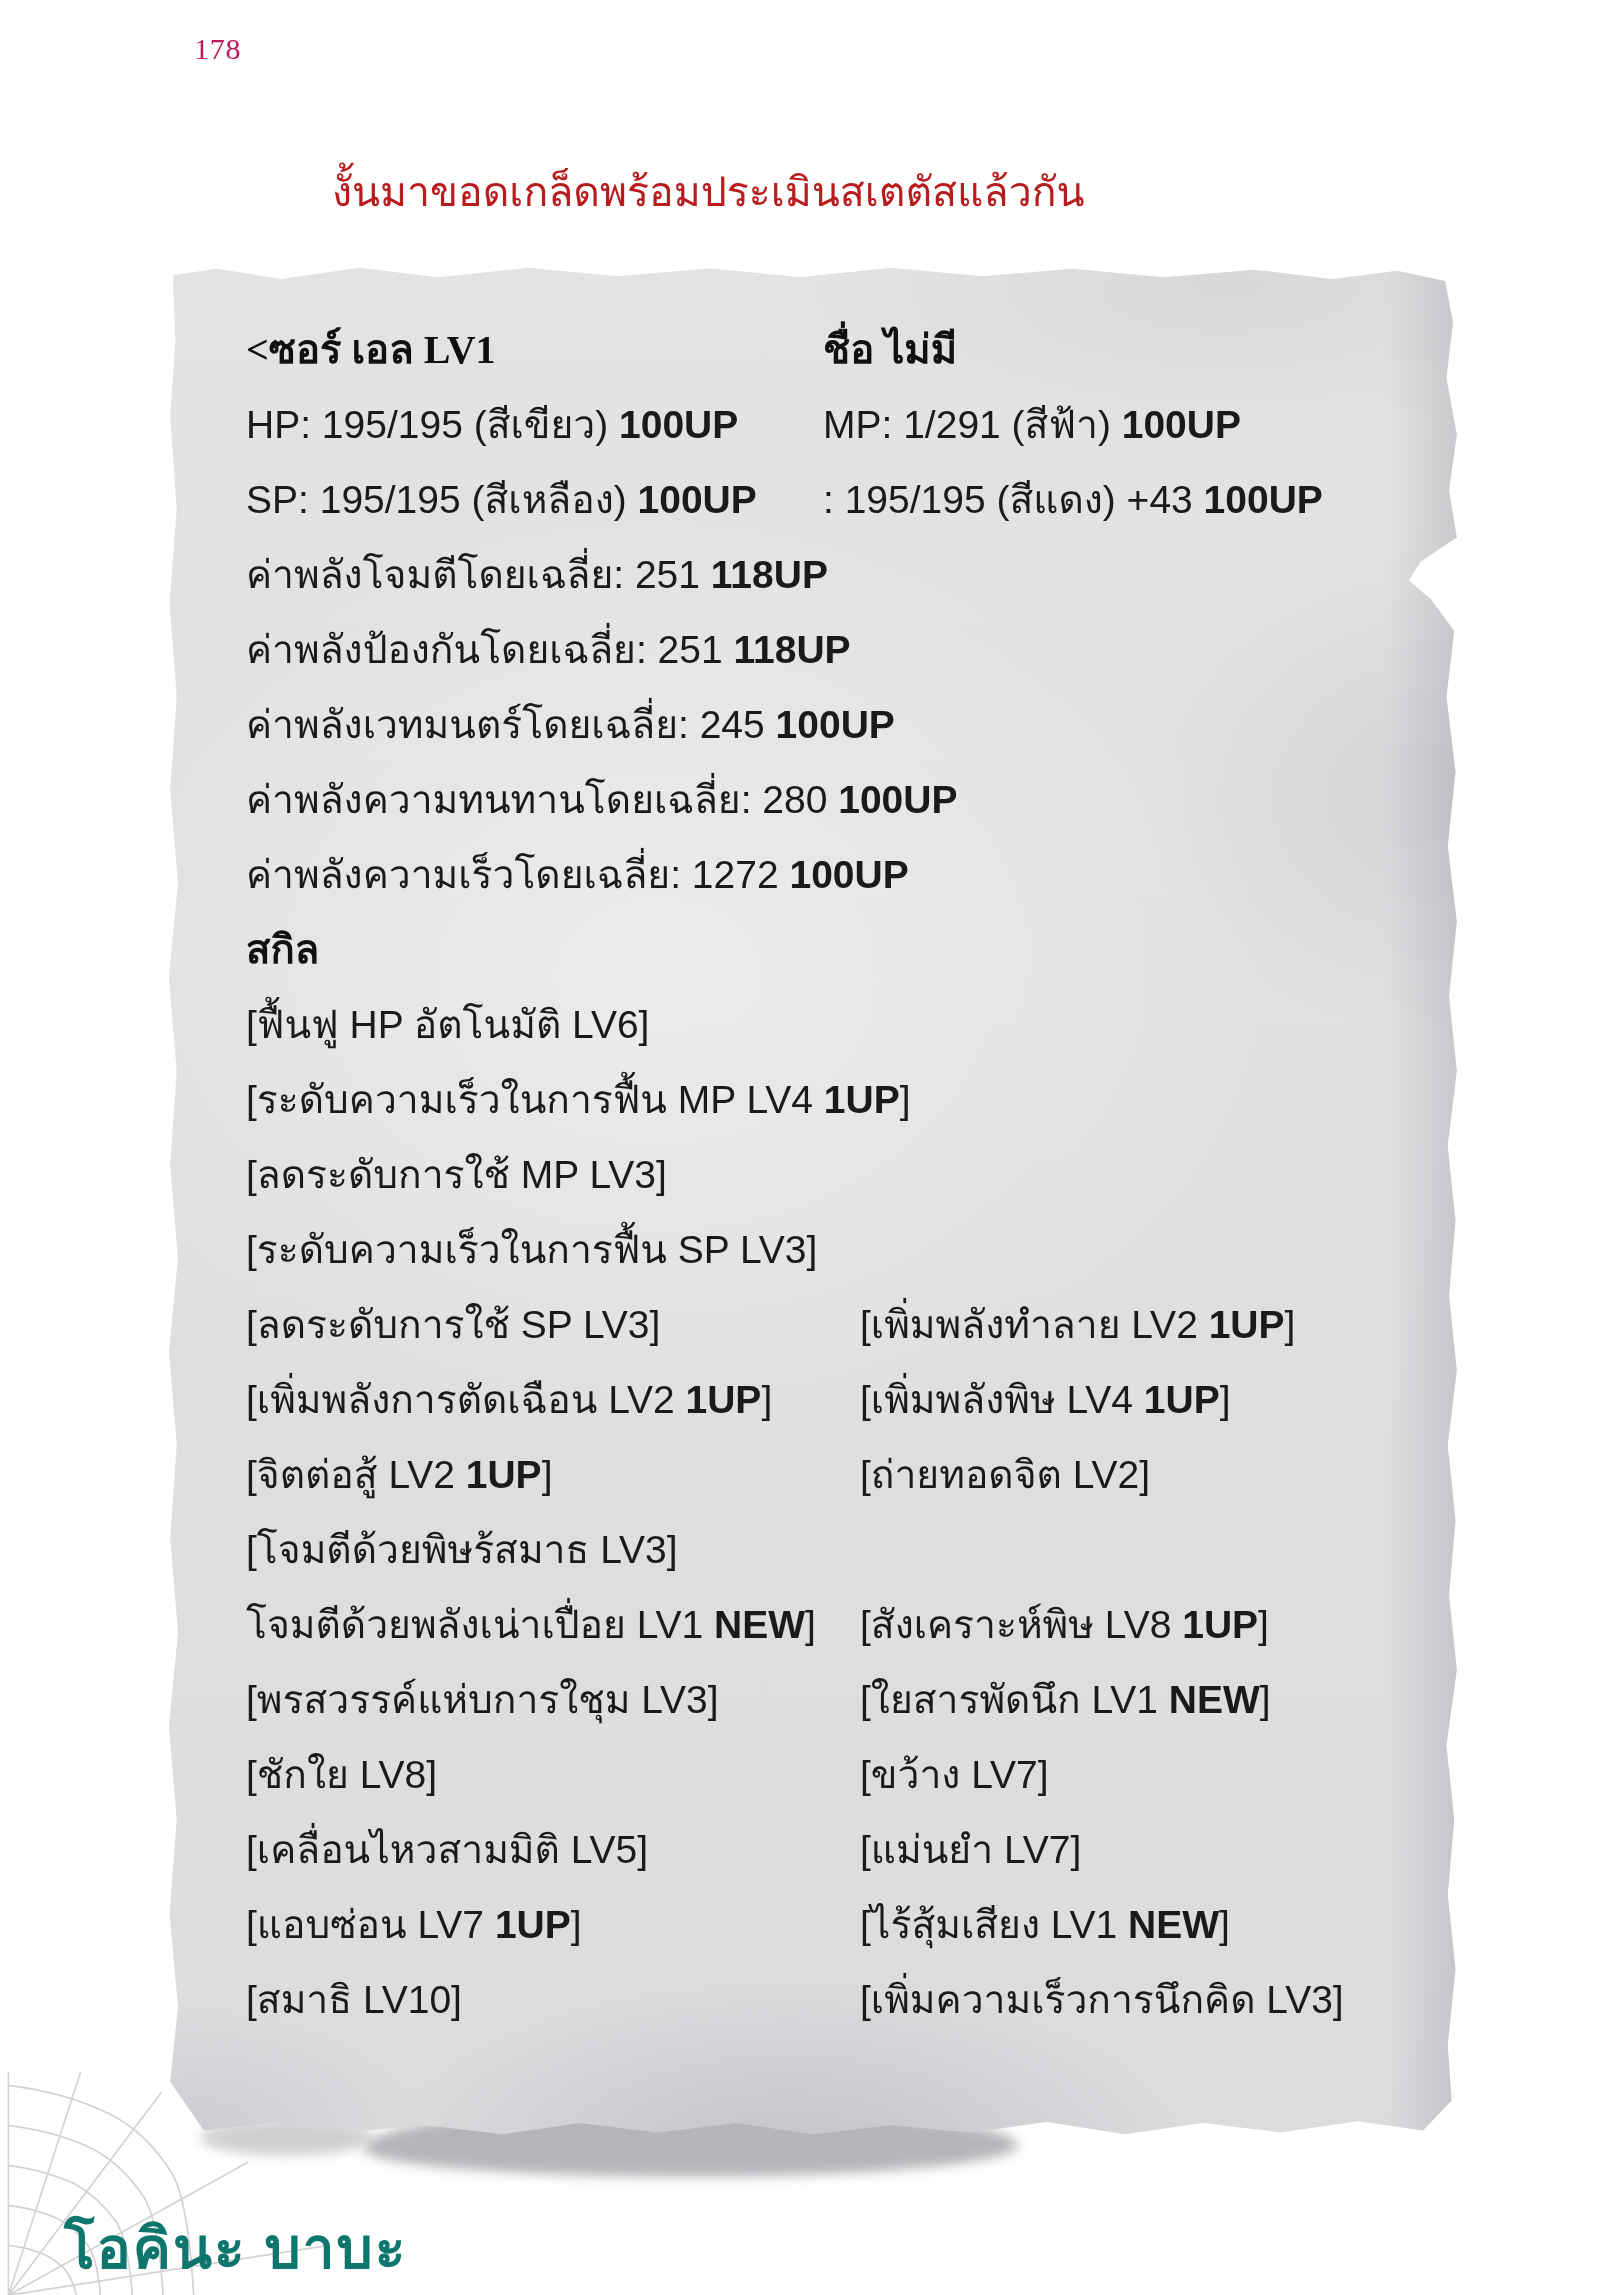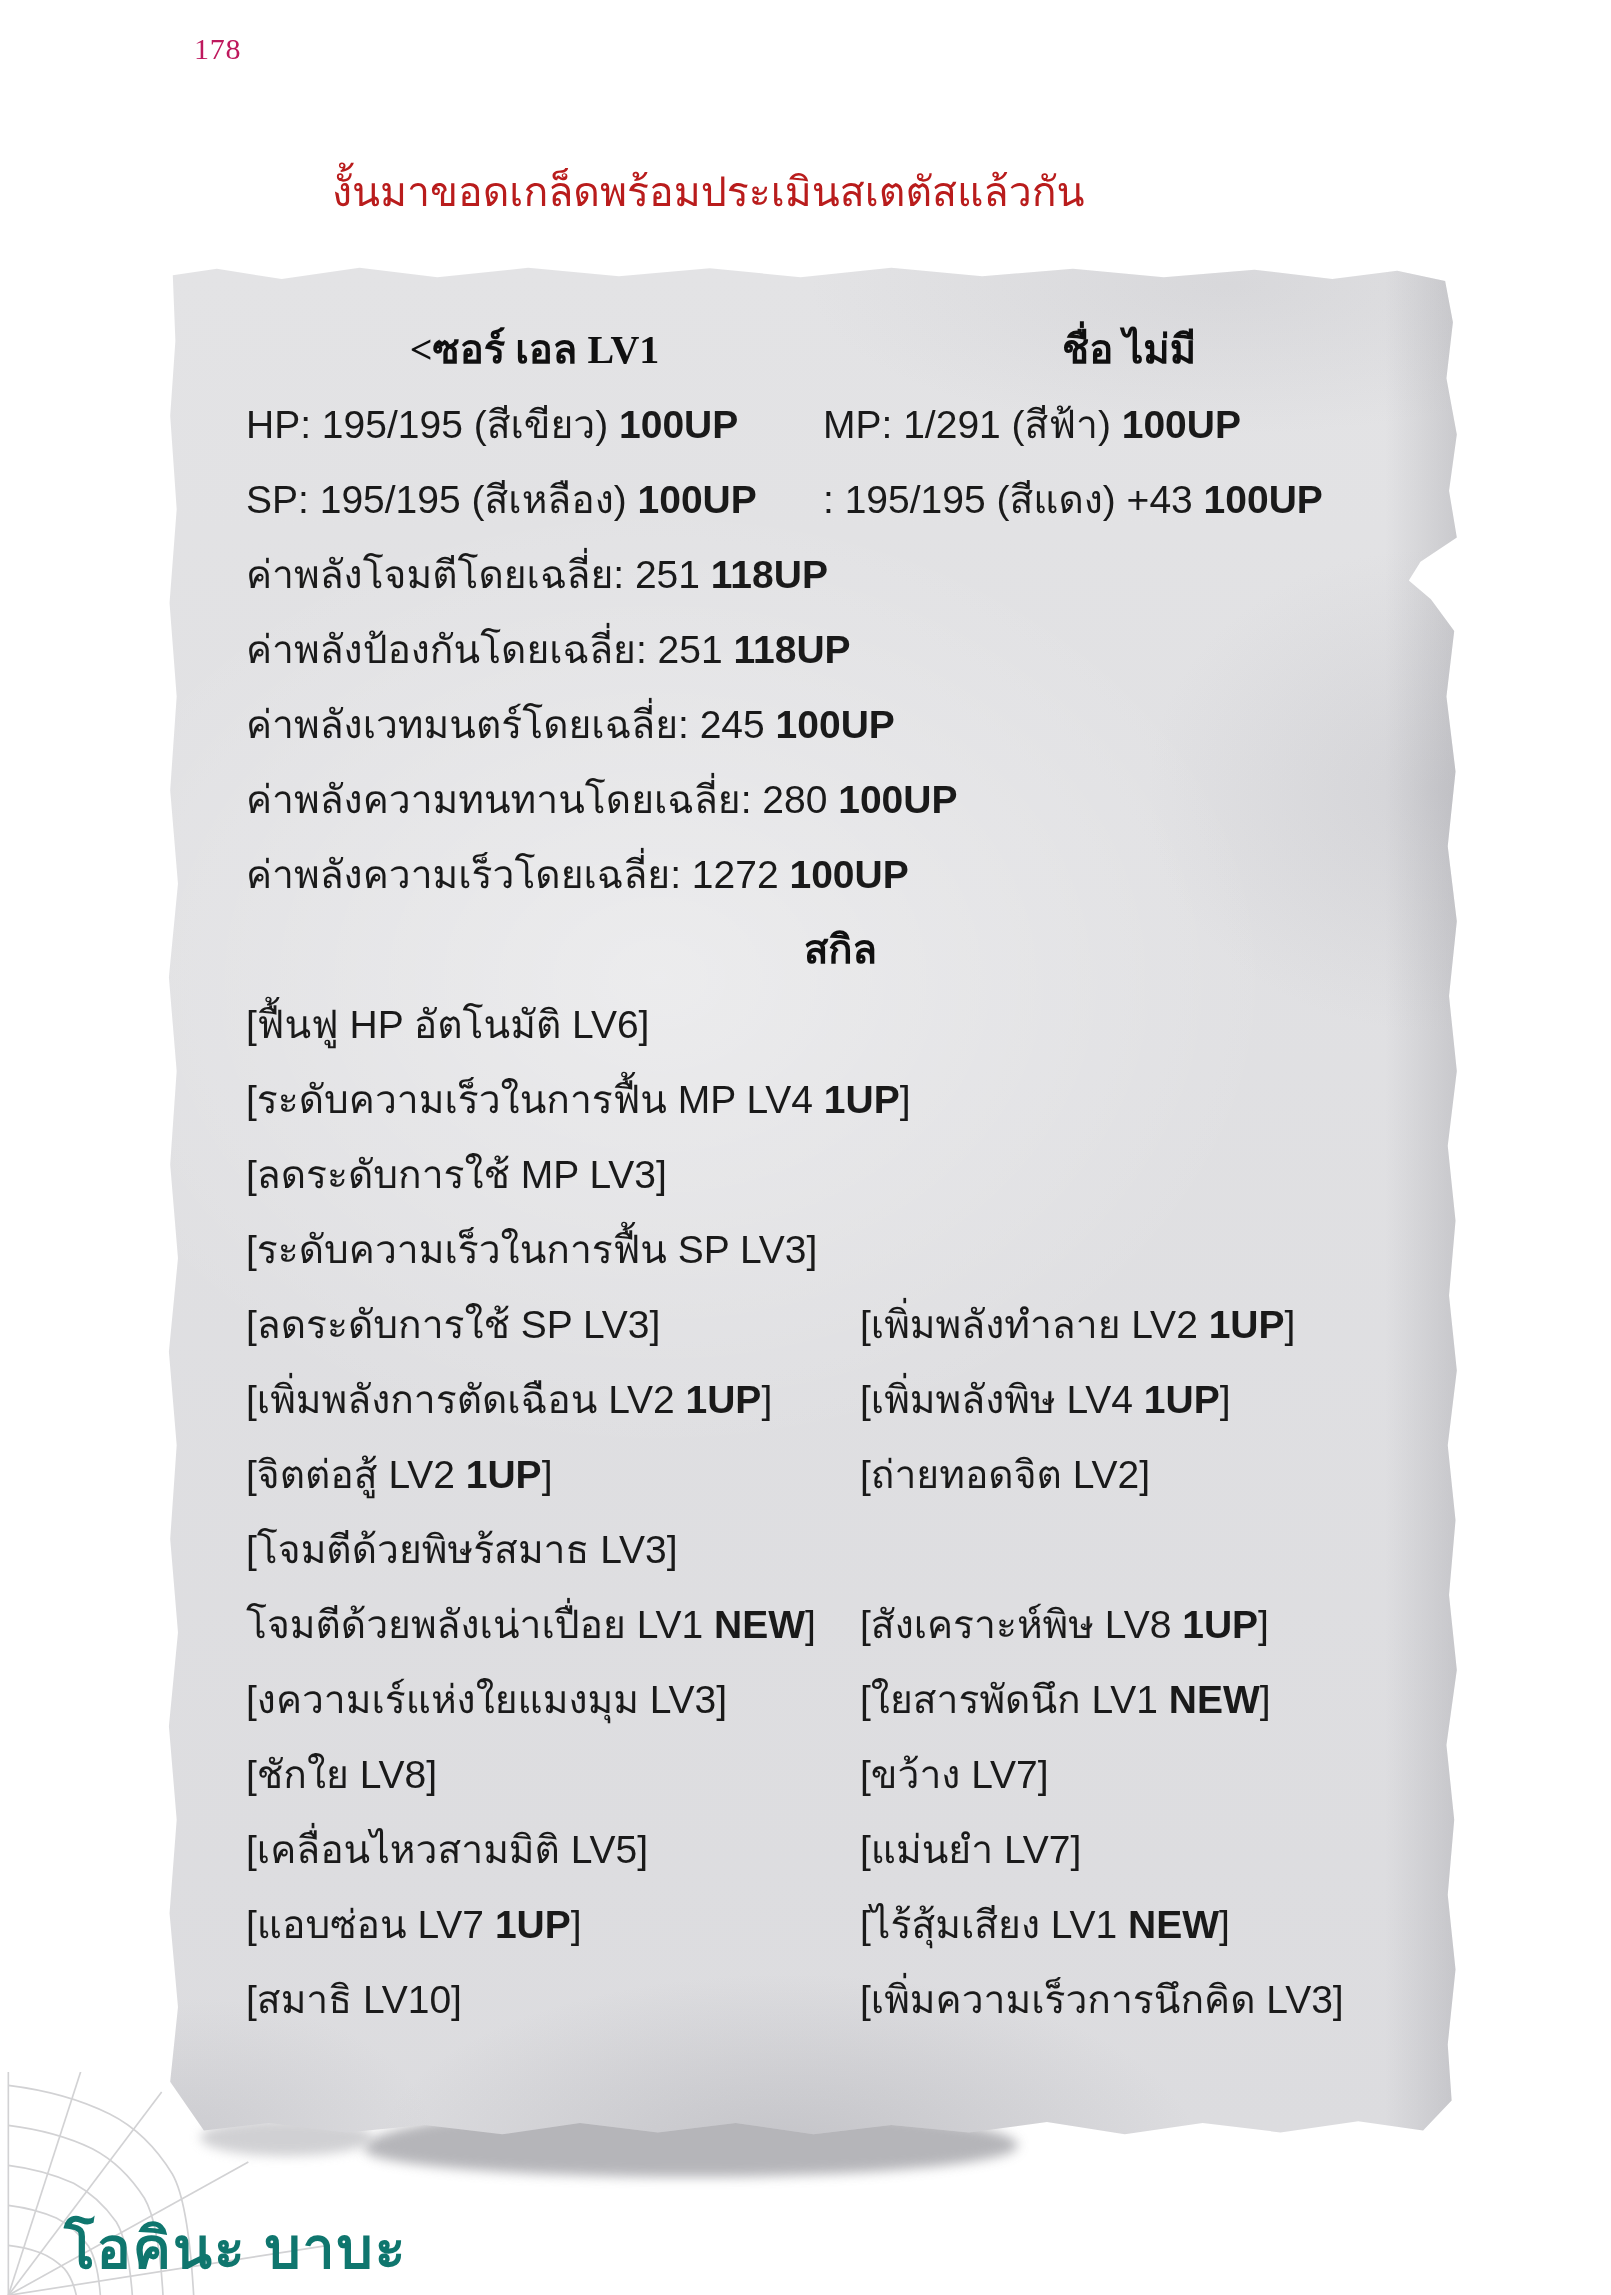--- a/index.html
+++ b/index.html
@@ -57,21 +57,21 @@
   .row{
     display:grid;height:75px;align-items:center;
     font-size:39px;white-space:nowrap;
   }
   .row.stat{grid-template-columns:577px 1fr;}
   .row.skill{grid-template-columns:614px 1fr;}
   .row.single{grid-template-columns:1fr;}
   .cell{white-space:nowrap;overflow:visible;}
   .serif{
     font-family:"Liberation Serif",serif;
-    font-weight:700;font-size:40px;color:#101010;text-align:center;
+    font-weight:700;font-size:40px;color:#101010;
   }
   b{font-weight:700;}
   .author{
     position:absolute;left:64px;top:2203px;
     font-size:57px;font-weight:700;color:#0f766e;letter-spacing:2px;white-space:nowrap;
   }
   .web{position:absolute;left:-5.3px;top:2072px;}
   .web path{stroke:#d2d2d4;stroke-width:2.5;fill:none;}
 </style>
 </head>
@@ -161,21 +161,21 @@
           </div>
           <div class="row skill">
             <span class="cell left">[โจมตีด้วยพิษร้สมาธ LV3]</span>
             <span class="cell right"></span>
           </div>
           <div class="row skill">
             <span class="cell left">โจมตีด้วยพลังเน่าเปื่อย LV1 <b>NEW</b>]</span>
             <span class="cell right">[สังเคราะห์พิษ LV8 <b>1UP</b>]</span>
           </div>
           <div class="row skill">
-            <span class="cell left">[งความเร์แห่งใยแมงมุม LV3]</span>
+            <span class="cell left">[พรสวรรค์แห่บการใชุม LV3]</span>
             <span class="cell right">[ใยสารพัดนึก LV1 <b>NEW</b>]</span>
           </div>
           <div class="row skill">
             <span class="cell left">[ชักใย LV8]</span>
             <span class="cell right">[ขว้าง LV7]</span>
           </div>
           <div class="row skill">
             <span class="cell left">[เคลื่อนไหวสามมิติ LV5]</span>
             <span class="cell right">[แม่นยำ LV7]</span>
           </div>

